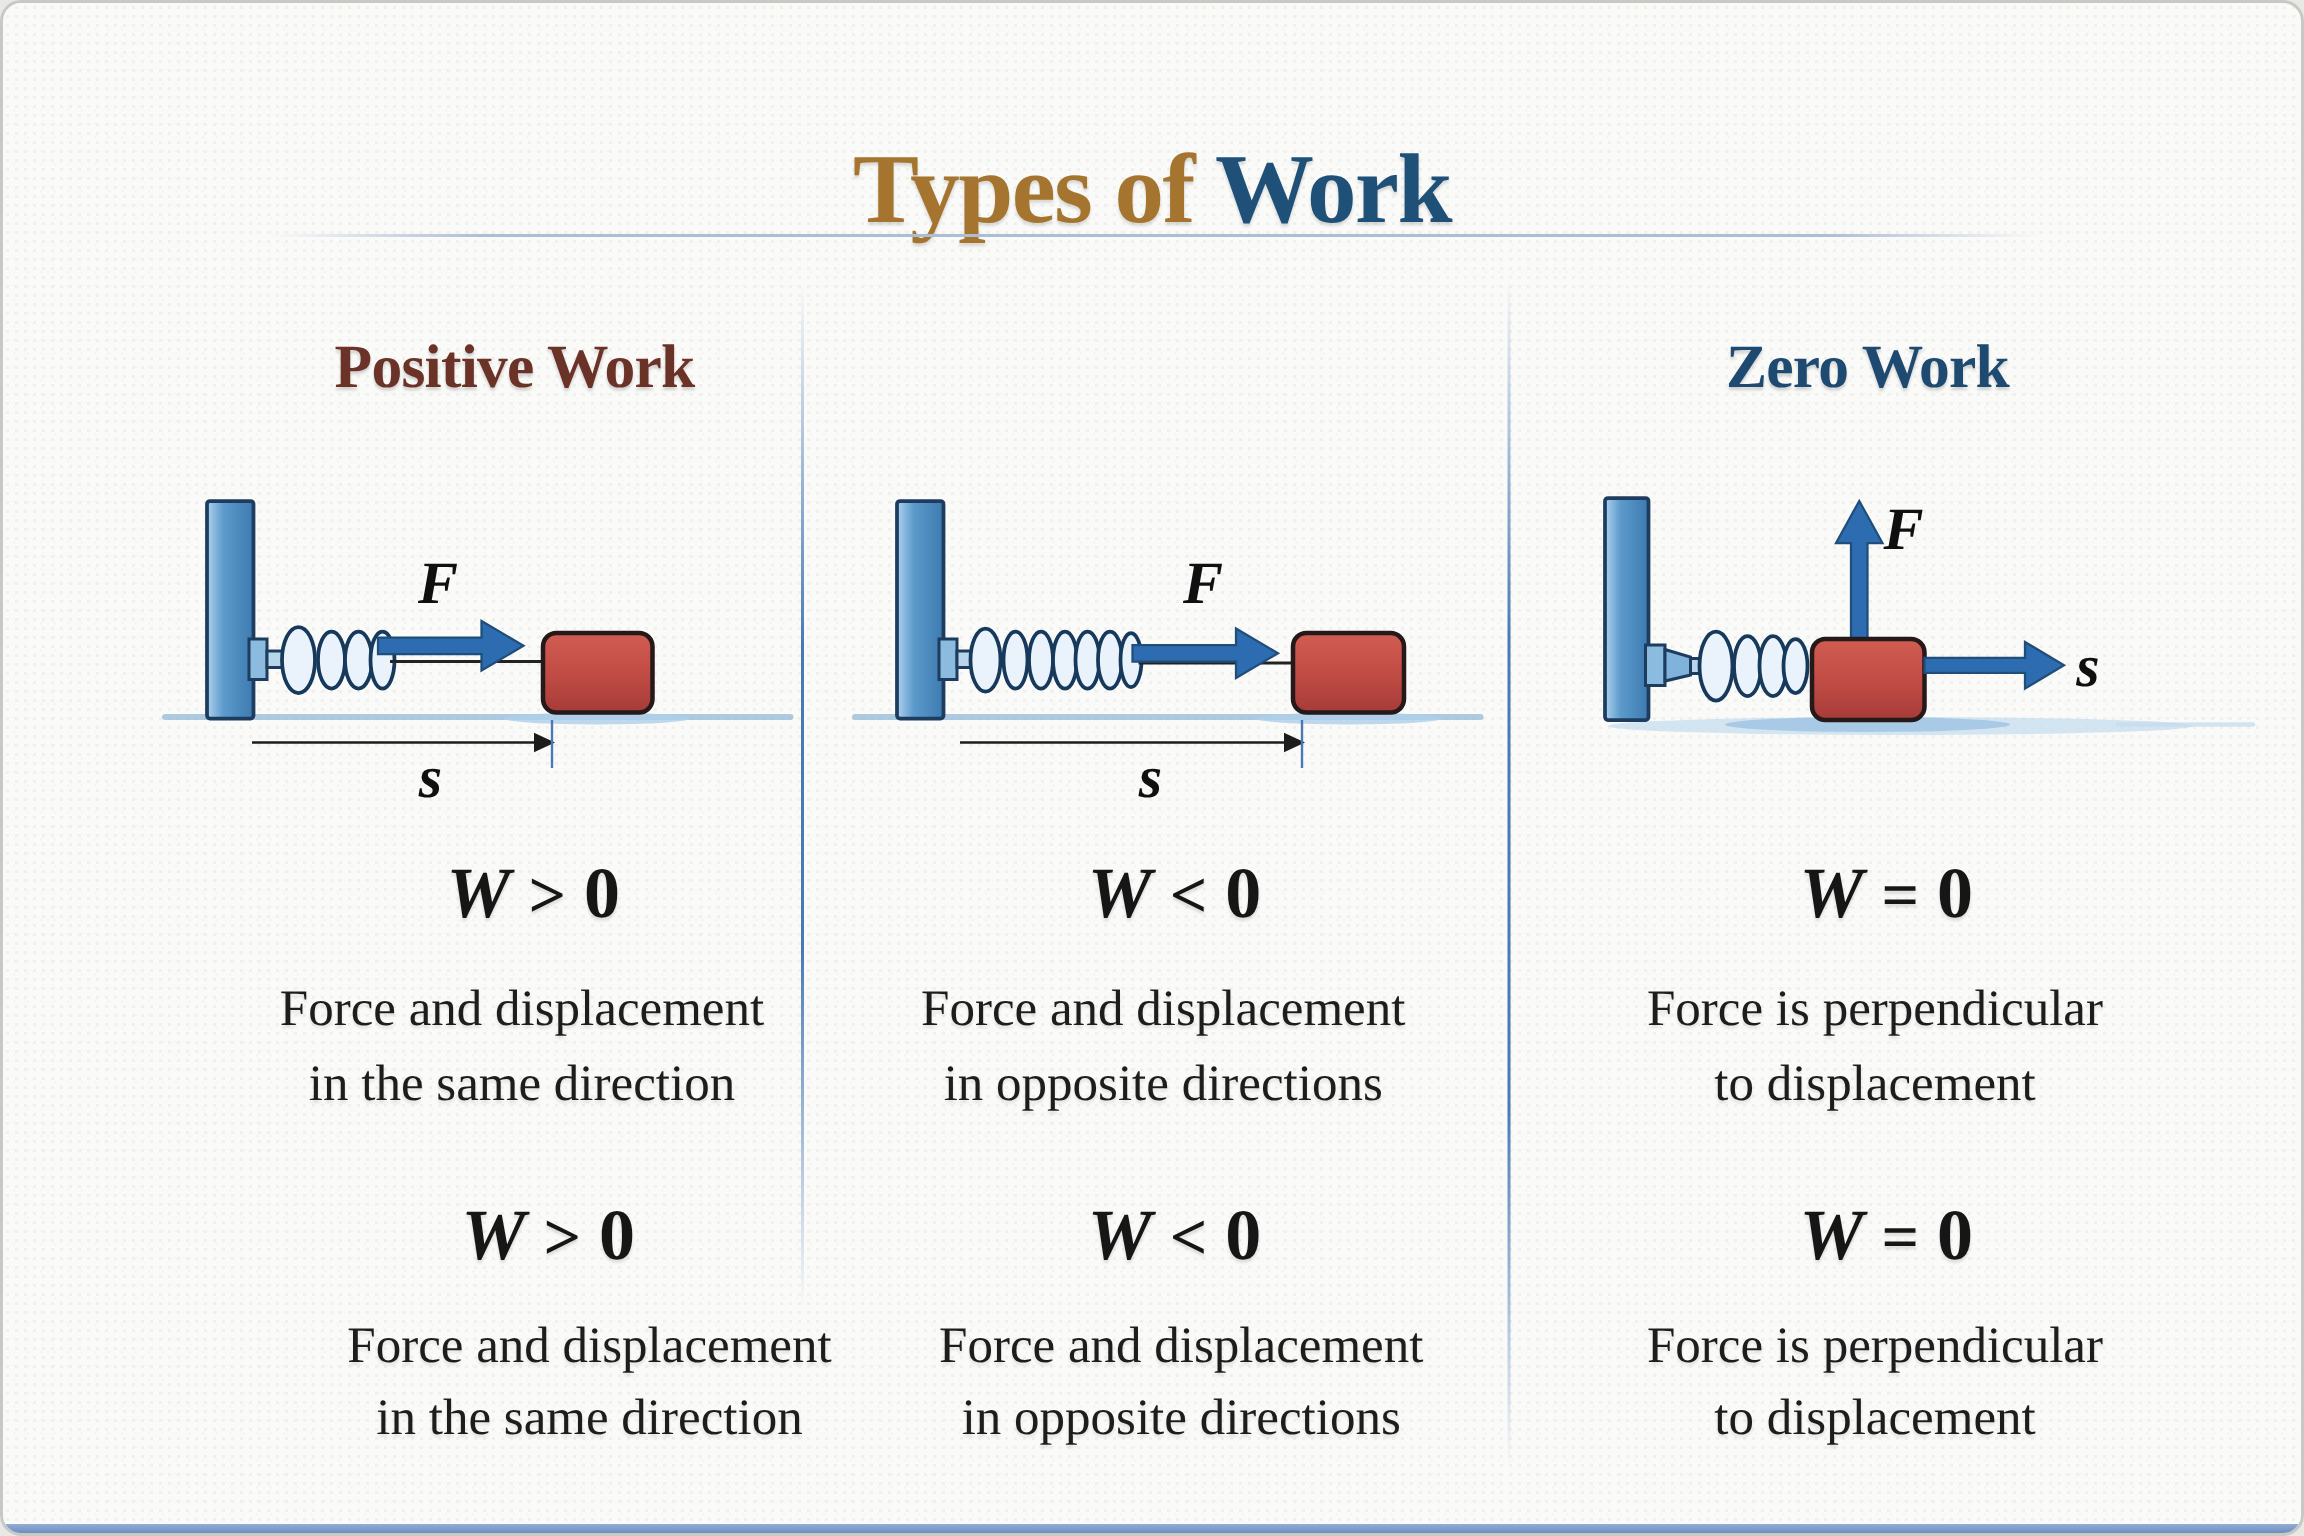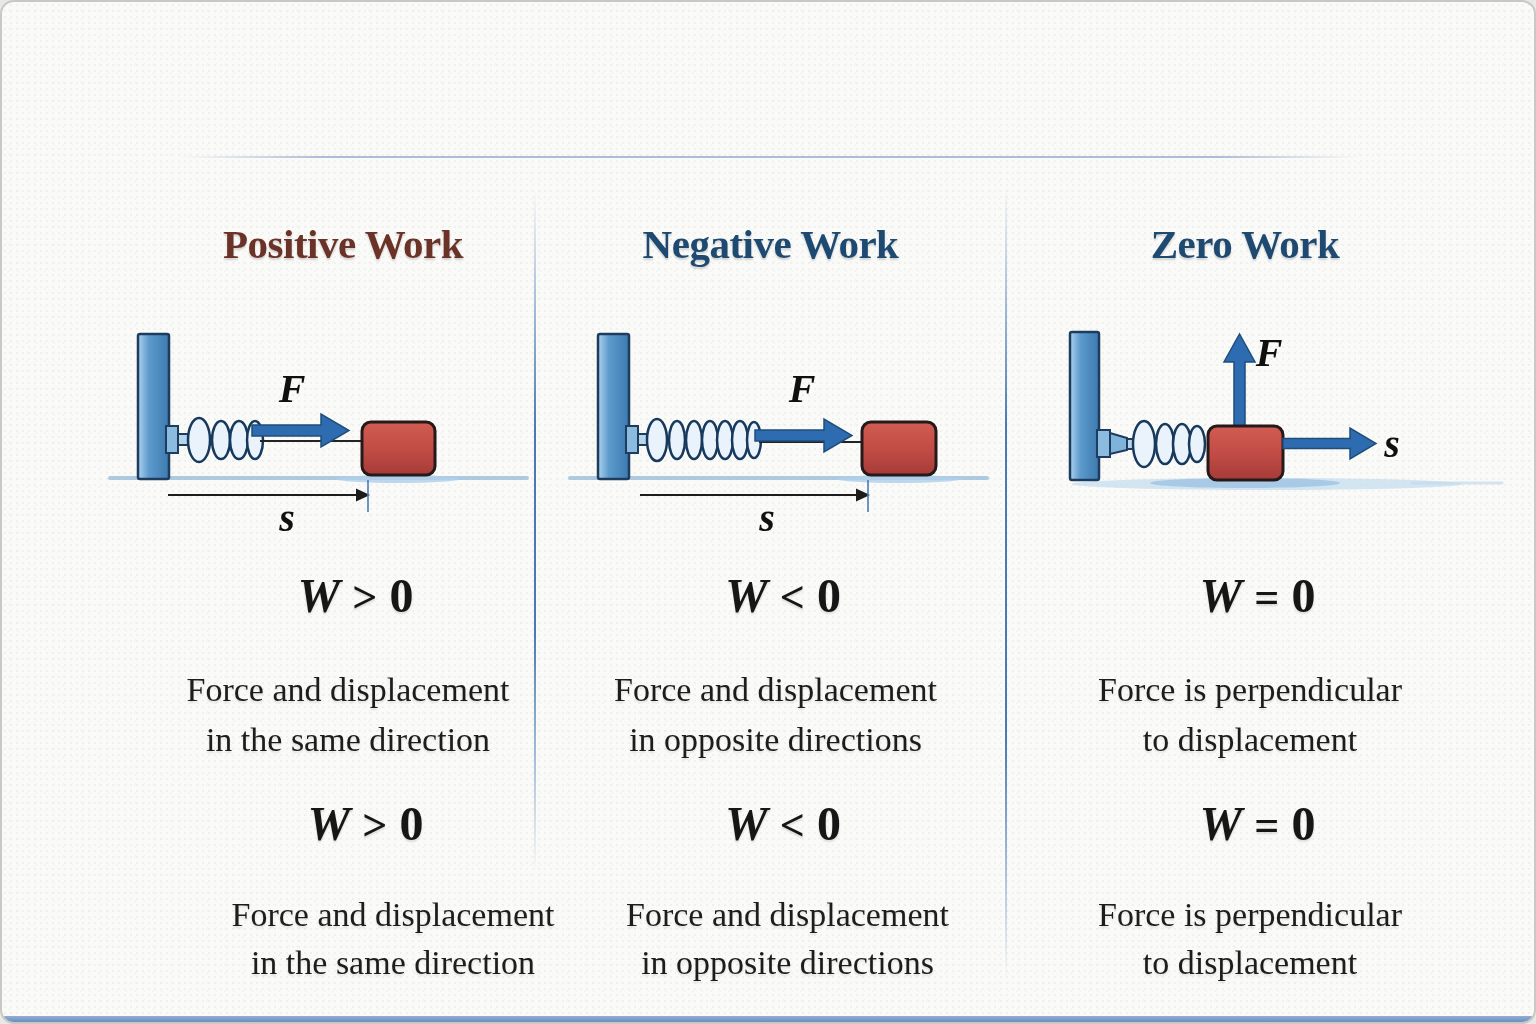--- a/index.html
+++ b/index.html
@@ -60,21 +60,21 @@
     text-align:center;font-size:48px;font-weight:bold;color:#161616;
     text-shadow:0 2px 2px rgba(130,130,130,0.25);
     white-space:nowrap;
     margin-left:25px;
   }
   .equation.eq1{top:566px;}
   .equation.eq2{top:794px;}
   .eq-var{font-style:italic;margin-right:12px;}
   .eq-op{margin-right:12px;font-size:44px;}
   .desc{
-    position:absolute;left:10px;right:0;margin:17px;
+    position:absolute;left:10px;right:0;margin:0;
     box-sizing:inherit;padding-left:inherit;padding-right:inherit;
     text-align:center;font-size:34px;line-height:50px;color:#1d1d1d;
     text-shadow:0 2px 2px rgba(140,140,140,0.22);
     white-space:nowrap;
   }
   .desc.d-top{top:646px;}
   .desc.d-bot{top:872px;line-height:48px;}
   .col1 .desc.d-bot{transform:translateX(45px);}
   .col1 .equation.eq2{transform:translateX(10px);}
   .col2 .desc.d-bot{transform:translateX(12px);}
@@ -83,20 +83,21 @@
   .diagram.dg1{left:100px;top:320px;}
   .diagram.dg2{left:560px;top:320px;}
   .diagram.dg3{left:1030px;top:300px;}
   .dlabel{font:italic 700 40px "Liberation Serif","DejaVu Serif",serif;fill:#101010;}
 </style>
 </head>
 <body>
 
 <div class="canvas">
 
+  <h1 class="title"><span class="t1">Types of</span><span class="t2">Work</span></h1>
   <div class="title-rule"></div>
 
   <div class="divider d1"></div>
   <div class="divider d2"></div>
 
   <section class="col col1">
     <h2>Positive Work</h2>
 
     <div class="equation eq1">
       <span class="eq-var">W</span><span class="eq-op">&gt;</span><span class="eq-val">0</span>
@@ -152,21 +153,20 @@
     </g>
     <g>
       <line x1="66" y1="173" x2="254" y2="173" stroke="#1c1c1c" stroke-width="1.8"></line>
       <polygon points="254,166.5 268,173 254,179.5" fill="#1c1c1c"></polygon>
       <line x1="266" y1="158" x2="266" y2="190" stroke="#4a7ab5" stroke-width="1.6"></line>
     </g>
     <text class="dlabel" x="185" y="209" text-anchor="middle">s</text>
   </svg>
 
   <section class="col col2">
-    <h2>Negative Work</h2>
 
     <div class="equation eq1">
       <span class="eq-var">W</span><span class="eq-op">&lt;</span><span class="eq-val">0</span>
     </div>
     <p class="desc d-top">
       <span>Force and displacement</span><br>
       <span>in opposite directions</span>
     </p>
     <div class="equation eq2">
       <span class="eq-var">W</span><span class="eq-op">&lt;</span><span class="eq-val">0</span>

